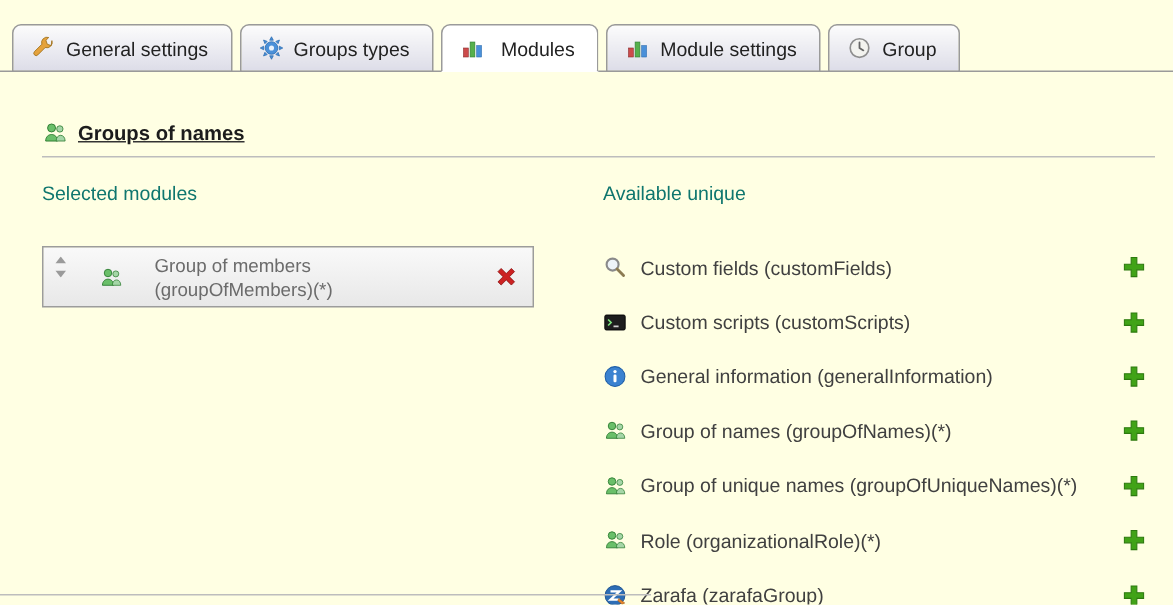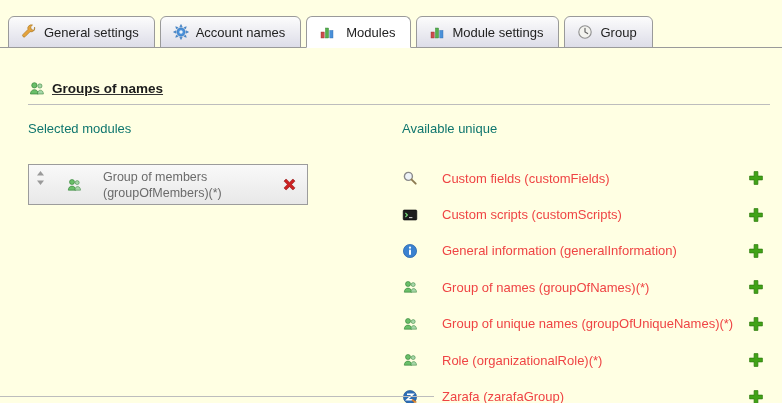--- a/index.html
+++ b/index.html
@@ -31,36 +31,36 @@
   .rule{position:absolute;left:28px;top:104px;width:742px;border-top:1px solid #bdbdbd;}
   .bottom-rule{position:absolute;left:0;top:396px;width:434px;border-top:1px solid #bdbdbd;}
 
   
   .col-title{position:absolute;top:121px;font-size:13px;color:#0f766e;}
   .selected-title{left:28px;}
   .available-title{left:402px;}
 
   
   .selected-item{
-    position:absolute;left:28px;top:164px;width:280px;height:41px;box-sizing:border-box;
+    position:absolute;left:28px;top:164px;width:328px;height:41px;box-sizing:border-box;
     display:flex;align-items:center;gap:21px;padding:3px 9px 3px 7px;
     background:linear-gradient(#f9f9f9,#e8e8e8);
     border:1px solid #9c9c9c;cursor:move;
   }
   .drag-handle{display:inline-flex;align-self:flex-start;margin-top:3px;width:9px;height:14px;}
   .sel-icon{display:inline-flex;width:16px;height:16px;}
   .sel-text{font-size:12.5px;line-height:1.28;color:#6b6b6b;}
   .del-btn{display:inline-flex;width:17px;height:17px;margin-left:auto;cursor:pointer;}
 
   
   .available-list{position:absolute;left:402px;top:160px;width:362px;}
   .arow{display:flex;align-items:center;height:36.4px;}
   .aicon{display:inline-flex;width:16px;height:16px;flex:0 0 16px;}
   .aicon svg{width:16px;height:16px;}
-  .alabel{margin-left:24px;font-size:13px;color:#ef4444;}
+  .alabel{margin-left:9px;font-size:13px;color:#404040;}
   .add-btn{display:inline-flex;width:16px;height:16px;margin-left:auto;cursor:pointer;}
   svg{display:block;}
 </style>
 </head>
 <body>
 
 <div class="page">
 
   <div class="tabbar">
     <div class="tabs">
@@ -77,21 +77,21 @@
       <div class="tab">
         <span class="ticon">
           <svg viewBox="0 0 16 16">
               <g fill="#4a90d9" stroke="#2b6cb0" stroke-width="0.5">
                 <path d="M8 0.5l1.2 2.3H6.8zM8 15.5l1.2-2.3H6.8zM0.5 8l2.3-1.2v2.4zM15.5 8l-2.3-1.2v2.4zM2.7 2.7l2.4 0.9-1.5 1.5zM13.3 13.3l-2.4-0.9 1.5-1.5zM13.3 2.7l-0.9 2.4-1.5-1.5zM2.7 13.3l0.9-2.4 1.5 1.5z"></path>
                 <circle cx="8" cy="8" r="4.2"></circle>
               </g>
               <circle cx="8" cy="8" r="1.7" fill="#eaf2fb"></circle>
             </svg>
         </span>
-        <span>Account names</span>
+        <span>Groups types</span>
       </div>
 
       <div class="tab active">
         <span class="ticon">
           <svg viewBox="0 0 16 16">
               <rect x="2" y="8" width="3.2" height="6" fill="#cc4b4b" stroke="#8d2c2c" stroke-width="0.4"></rect>
               <rect x="6.4" y="4" width="3.2" height="10" fill="#56b04c" stroke="#2e7d32" stroke-width="0.4"></rect>
               <rect x="10.8" y="6.4" width="3.2" height="7.6" fill="#4a90d9" stroke="#2b6cb0" stroke-width="0.4"></rect>
             </svg>
         </span>

